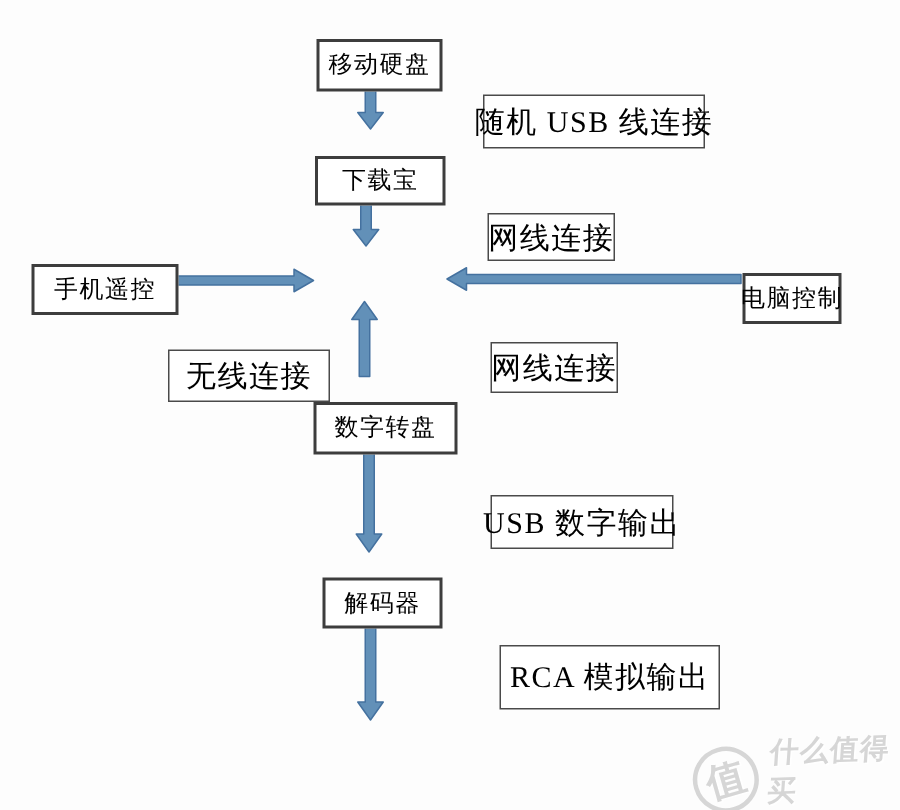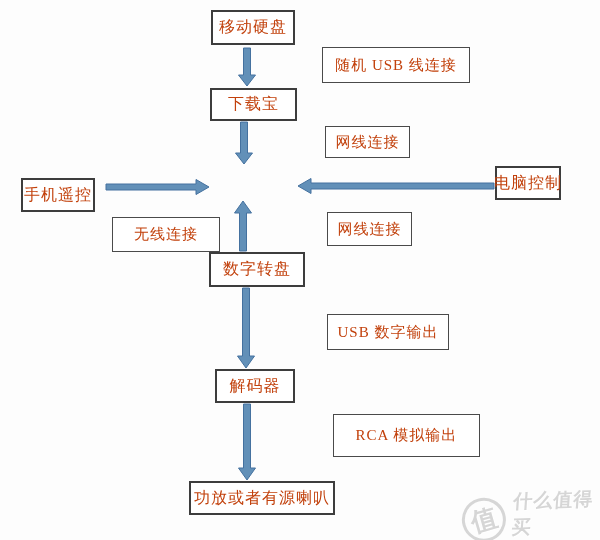--- a/index.html
+++ b/index.html
@@ -9,26 +9,27 @@
     background:#fdfdfd;
     overflow:hidden;
     font-family:"Liberation Serif","DejaVu Serif",serif;
   }
   .arrow-layer{position:absolute;left:0;top:0;width:600px;height:540px;}
   .node,.note{
     position:absolute;
     box-sizing:border-box;
     background:#ffffff;
     display:flex;align-items:center;justify-content:center;
-    color:#c2410c;
+    color:#000000;
     white-space:nowrap;
     letter-spacing:1px;
+    margin-top:16px;
   }
   .node{border:2px solid #3d3d3d;font-size:16px;}
-  .note{border:1.5px solid #4a4a4a;font-size:15px;}
+  .note{border:1.5px solid #4a4a4a;font-size:20px;}
   .watermark{
     position:absolute;left:462px;top:488px;
     display:flex;align-items:flex-start;
     color:#d6d6d6;
     font-family:"Liberation Sans","DejaVu Sans",sans-serif;
     transform:rotate(-2deg);
   }
   .wm-logo{
     width:38px;height:38px;margin-top:8px;
     border:3px solid #d6d6d6;border-radius:50%;
@@ -62,30 +63,29 @@
       <path d="M 239.5 251 L 239.5 213 L 234.5 213 L 243 201 L 251.5 213 L 246.5 213 L 246.5 251 Z"></path>
       <path d="M 242.5 288 L 249.5 288 L 249.5 356 L 254.5 356 L 246 368 L 237.5 356 L 242.5 356 Z"></path>
       <path d="M 243.5 404 L 250.5 404 L 250.5 468 L 255.5 468 L 247 480 L 238.5 468 L 243.5 468 Z"></path>
     </g>
   </svg>
 
   <div class="node" style="left:211px;top:10px;width:84px;height:35px">移动硬盘</div>
 
   <div class="node" style="left:210px;top:88px;width:87px;height:33px">下载宝</div>
 
-  <div class="node" style="left:21px;top:178px;width:74px;height:34px">手机遥控</div>
+  <div class="node" style="left:21px;top:160px;width:98px;height:34px">手机遥控</div>
 
 
   <div class="node" style="left:495px;top:166px;width:66px;height:34px">电脑控制</div>
 
   <div class="node" style="left:209px;top:252px;width:96px;height:35px">数字转盘</div>
 
   <div class="node" style="left:215px;top:369px;width:80px;height:34px">解码器</div>
 
-  <div class="node" style="left:189px;top:481px;width:146px;height:34px">功放或者有源喇叭</div>
 
   <div class="note" style="left:322px;top:47px;width:148px;height:36px">随机 USB 线连接</div>
 
   <div class="note" style="left:325px;top:126px;width:85px;height:32px">网线连接</div>
 
   <div class="note" style="left:112px;top:217px;width:108px;height:35px">无线连接</div>
 
   <div class="note" style="left:327px;top:212px;width:85px;height:34px">网线连接</div>
 
   <div class="note" style="left:327px;top:314px;width:122px;height:36px">USB 数字输出</div>

